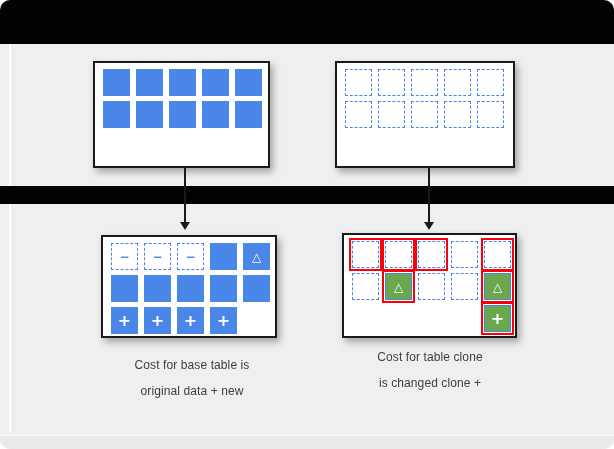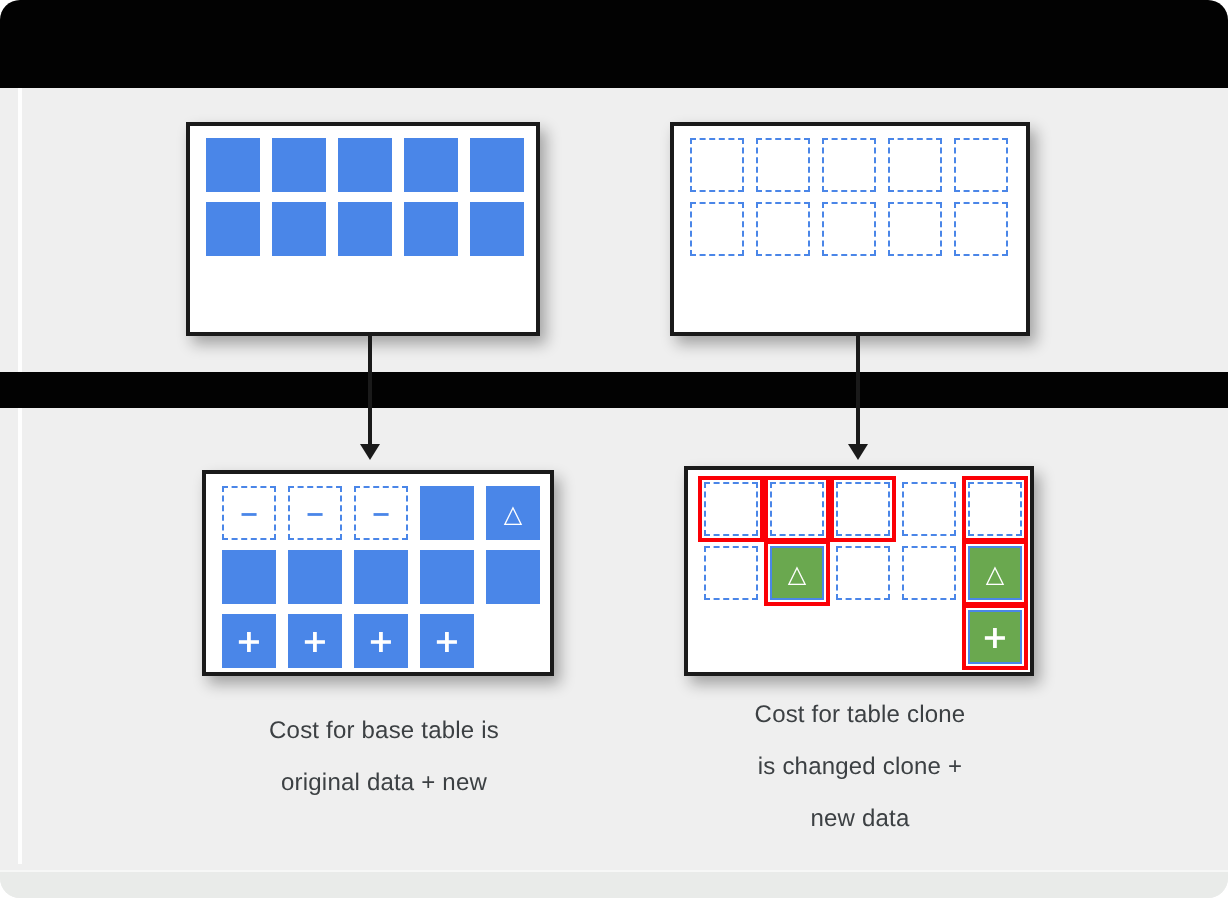--- a/index.html
+++ b/index.html
@@ -165,18 +165,17 @@
   </div>
 
   <div class="caption caption-left">
     <div>Cost for base table is</div>
     <div>original data + new</div>
   </div>
 
   <div class="caption caption-right">
     <div>Cost for table clone</div>
     <div>is changed clone +</div>
-    <div>new data</div>
   </div>
 
   <div class="footer-strip"></div>
 
 </div>
 
 </body></html>

